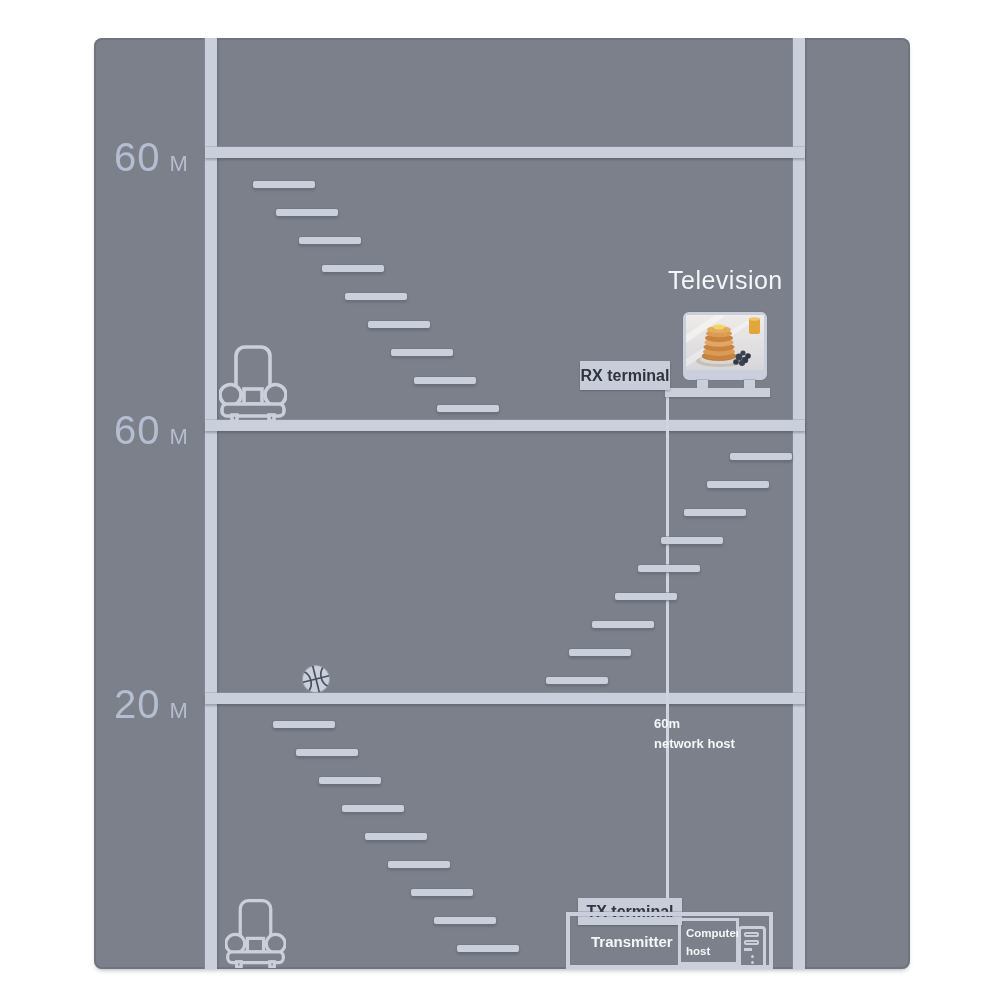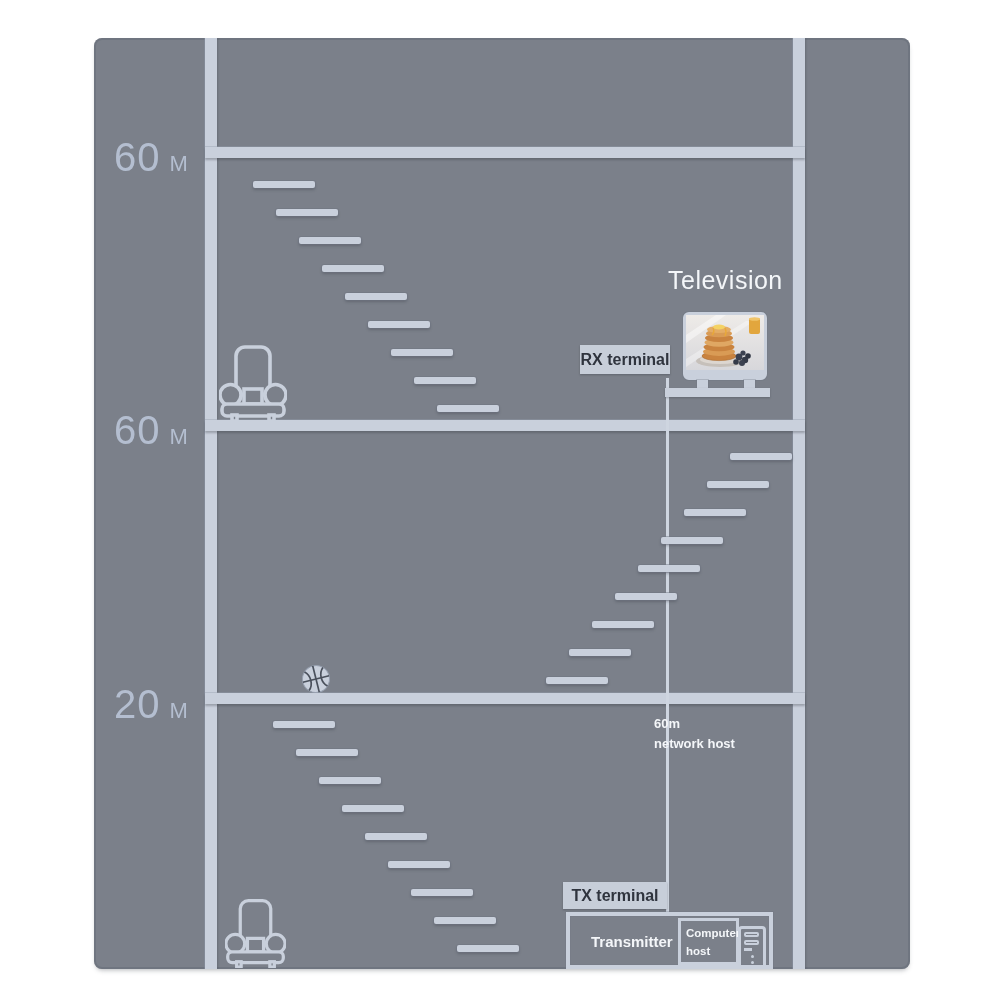--- a/index.html
+++ b/index.html
@@ -61,23 +61,23 @@
   .tv-screen{position:absolute;inset:0;overflow:hidden;}
   .tv-leg{position:absolute;width:11px;height:9px;background:var(--line-light);top:342px;
       box-shadow:0 0 0 1px rgba(110,117,130,.3);}
   .tv-leg.left{left:603px;} .tv-leg.right{left:650px;}
   .tv-shelf{position:absolute;left:571px;top:350px;width:105px;height:9px;background:var(--line-light);
       box-shadow:0 1px 2px rgba(45,50,60,.3);}
 
   
   .tag-box{position:absolute;background:var(--label-box-bg);color:var(--label-box-text);
       display:flex;align-items:center;justify-content:center;font-size:16px;font-weight:600;
-      box-shadow:0 1px 2px rgba(45,50,60,.35);}
+      box-shadow:0 1px 2px rgba(45,50,60,.35);margin-top:16px;}
   .tag-box.rx{left:486px;top:307px;width:90px;height:29px;}
-  .tag-box.tx{left:469px;top:844px;width:104px;height:27px;}
+  .tag-box.tx{left:484px;top:844px;width:104px;height:27px;}
 
   
   .out-table{position:absolute;border:4px solid var(--line-light);
       box-shadow:0 0 0 1px rgba(110,117,130,.3), inset 0 0 0 1px rgba(110,117,130,.25);}
   .out-table.rx{left:436px;top:336px;width:243px;height:47px;}
   .out-table.tx{left:472px;top:874px;width:207px;height:57px;}
   .caption-white{position:absolute;color:var(--text-white);font-weight:bold;font-size:14px;white-space:nowrap;}
   .caption-white.receiving{left:55px;top:10px;}
   .caption-white.transmit{left:21px;top:17px;font-size:15px;}
 

